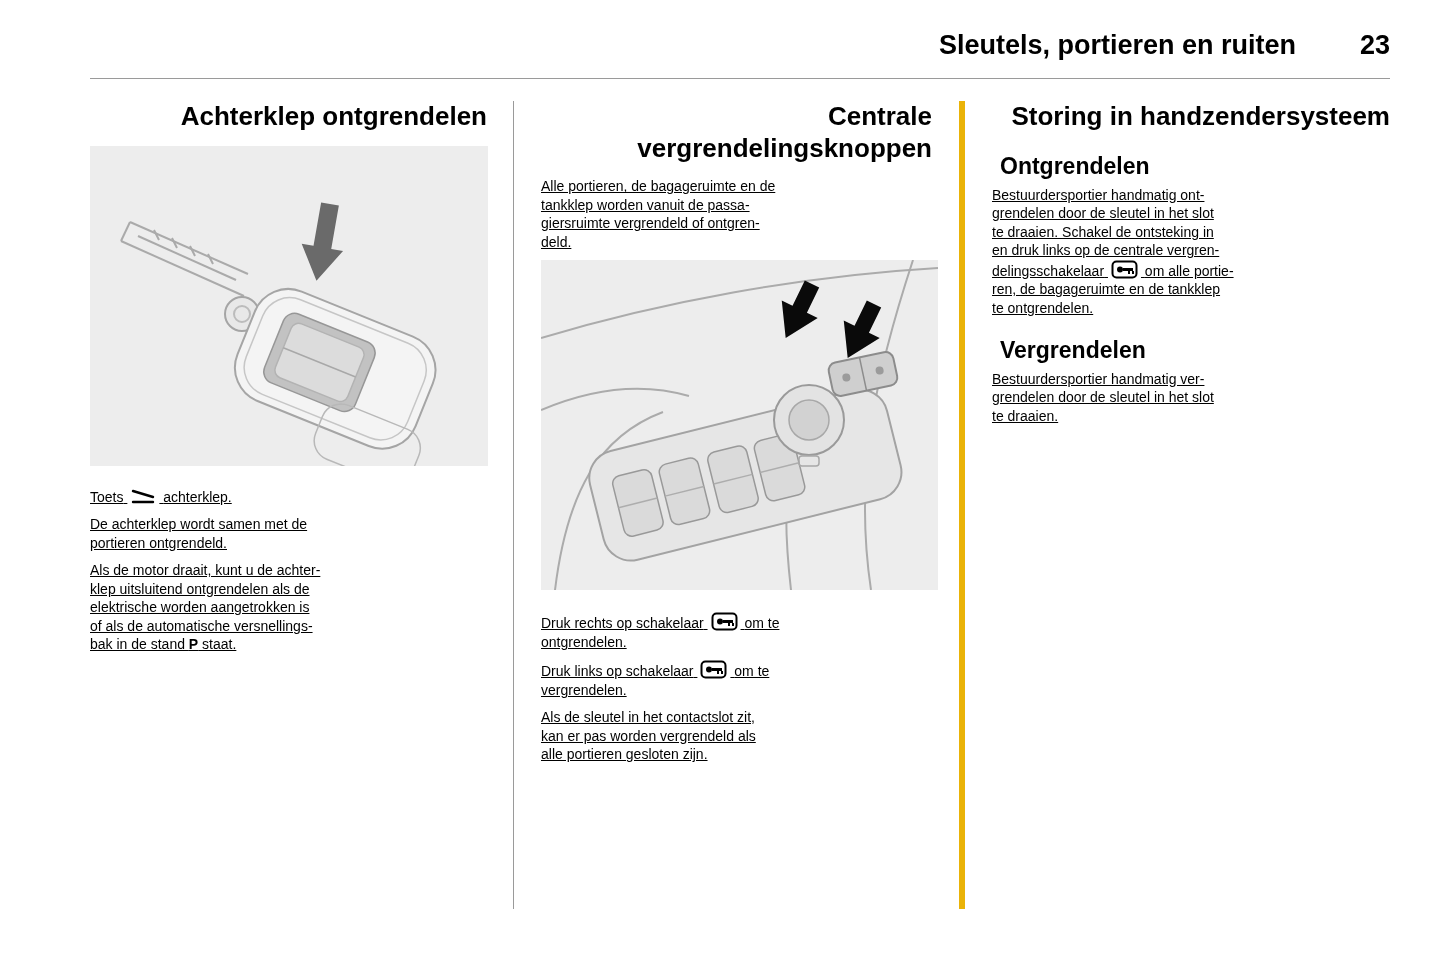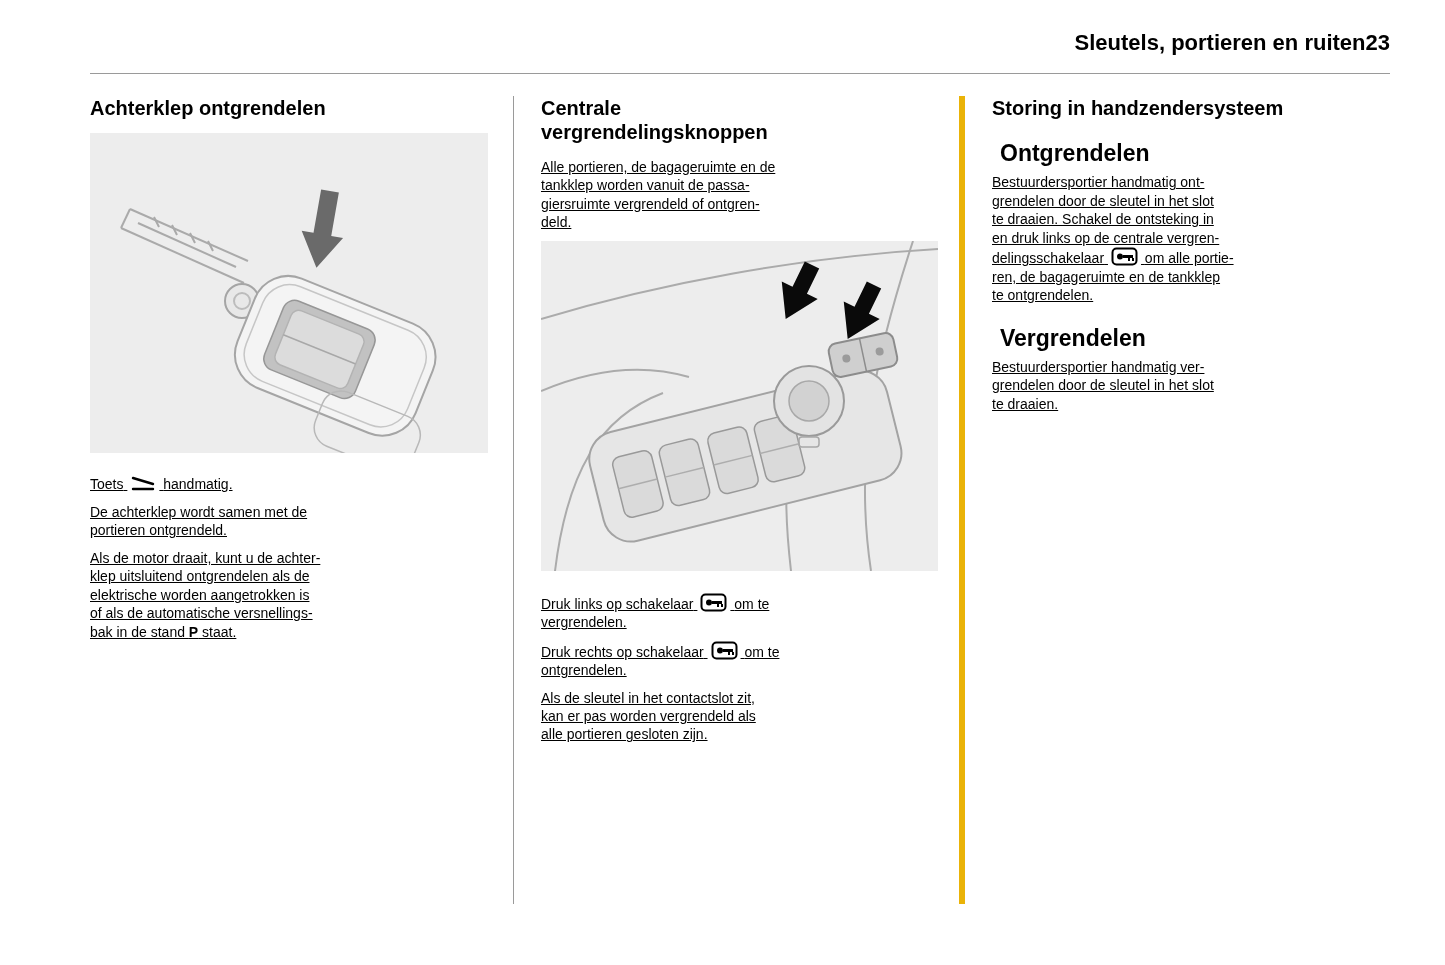--- a/index.html
+++ b/index.html
@@ -7,34 +7,34 @@
     width:1445px; height:965px;
     background:#ffffff;
     font-family:"Liberation Sans", sans-serif;
     color:#000;
     overflow:hidden;
   }
   .page { box-sizing:border-box; width:1445px; padding:0 55px 0 90px; }
 
   .header {
     display:flex; justify-content:flex-end; align-items:baseline;
-    padding-top:30px; font-weight:bold; font-size:22px;
-  }
-  .header .pagenum { }
+    padding-top:30px; font-weight:bold; font-size:27px;
+  }
+  .header .pagenum { margin-left:64px; }
   .rule { border-top:1px solid #9a9a9a; margin-top:17px; }
 
   .cols { display:flex; margin-top:22px; min-height:808px; }
   .col { box-sizing:border-box; }
   .col-1 { width:424px; padding-right:26px; border-right:1px solid #9a9a9a; }
   .col-2 { width:451px; padding:0 27px; border-right:6px solid #eab308; }
   .col-3 { flex:1; padding-left:27px; }
 
   h2 {
-    font-size:20px; line-height:1.22; margin:0 0 13px 0;
-    white-space:pre-line; font-weight:bold;
+    font-size:26px; line-height:1.22; margin:0 0 13px 0;
+    white-space:pre-line; font-weight:bold;text-align:right;
   }
   h3 { font-size:23px; margin:20px 0 6px 8px; font-weight:bold; }
   p  { font-size:14px; line-height:1.32; margin:0 0 9px 0;text-decoration:underline; }
   .pre { white-space:pre-line; }
 
   .figure {
     background:#ededed; margin:6px 0 22px 0; line-height:0;
   }
   .figure svg { display:block; }
 
@@ -89,21 +89,21 @@
       <p>
         <span class="pre">Toets</span>
         <span class="inline-icon">
           <svg width="26" height="17" viewBox="0 0 26 17">
               <g stroke="#000" stroke-width="2.4" fill="none" stroke-linecap="round">
                 <path d="M3,3 L23,9"></path>
                 <path d="M3,14 L23,14"></path>
               </g>
             </svg>
         </span>
-        <span class="pre">handmatig.</span>
+        <span class="pre">achterklep.</span>
       </p>
       <p class="pre">De achterklep wordt samen met de
 portieren ontgrendeld.</p>
       <p>
         <span class="pre">Als de motor draait, kunt u de achter-
 klep uitsluitend ontgrendelen als de
 elektrische worden aangetrokken is
 of als de automatische versnellings-
 bak in de stand </span><b>P</b><span class="pre"> staat.</span>
       </p>
@@ -155,46 +155,46 @@
           <g transform="translate(271,24) rotate(26)">
             <path d="M-8,0 h16 v28 h12 L0,60 L-20,28 h12 z" fill="#0a0a0a"></path>
           </g>
           <g transform="translate(333,44) rotate(26)">
             <path d="M-8,0 h16 v28 h12 L0,60 L-20,28 h12 z" fill="#0a0a0a"></path>
           </g>
         </svg>
       </div>
 
       <p>
-        <span class="pre">Druk links op schakelaar</span>
+        <span class="pre">Druk rechts op schakelaar</span>
         <span class="inline-icon">
           <svg width="27" height="19" viewBox="0 0 27 19">
               <rect x="1.5" y="1.5" width="24" height="16" rx="4" fill="none" stroke="#000" stroke-width="2"></rect>
               <circle cx="9" cy="9.5" r="3" fill="#000"></circle>
               <rect x="12" y="8" width="10" height="3" fill="#000"></rect>
               <rect x="17" y="11" width="2" height="3" fill="#000"></rect>
               <rect x="21" y="11" width="2" height="3" fill="#000"></rect>
             </svg>
         </span>
         <span class="pre">om te
-vergrendelen.</span>
-      </p>
-      <p>
-        <span class="pre">Druk rechts op schakelaar</span>
+ontgrendelen.</span>
+      </p>
+      <p>
+        <span class="pre">Druk links op schakelaar</span>
         <span class="inline-icon">
           <svg width="27" height="19" viewBox="0 0 27 19">
               <rect x="1.5" y="1.5" width="24" height="16" rx="4" fill="none" stroke="#000" stroke-width="2"></rect>
               <circle cx="9" cy="9.5" r="3" fill="#000"></circle>
               <rect x="12" y="8" width="10" height="3" fill="#000"></rect>
               <rect x="17" y="11" width="2" height="3" fill="#000"></rect>
               <rect x="21" y="11" width="2" height="3" fill="#000"></rect>
             </svg>
         </span>
         <span class="pre">om te
-ontgrendelen.</span>
+vergrendelen.</span>
       </p>
       <p class="pre">Als de sleutel in het contactslot zit,
 kan er pas worden vergrendeld als
 alle portieren gesloten zijn.</p>
     </div>
 
     <div class="col col-3">
       <h2>Storing in handzendersysteem</h2>
 
       <h3>Ontgrendelen</h3>

